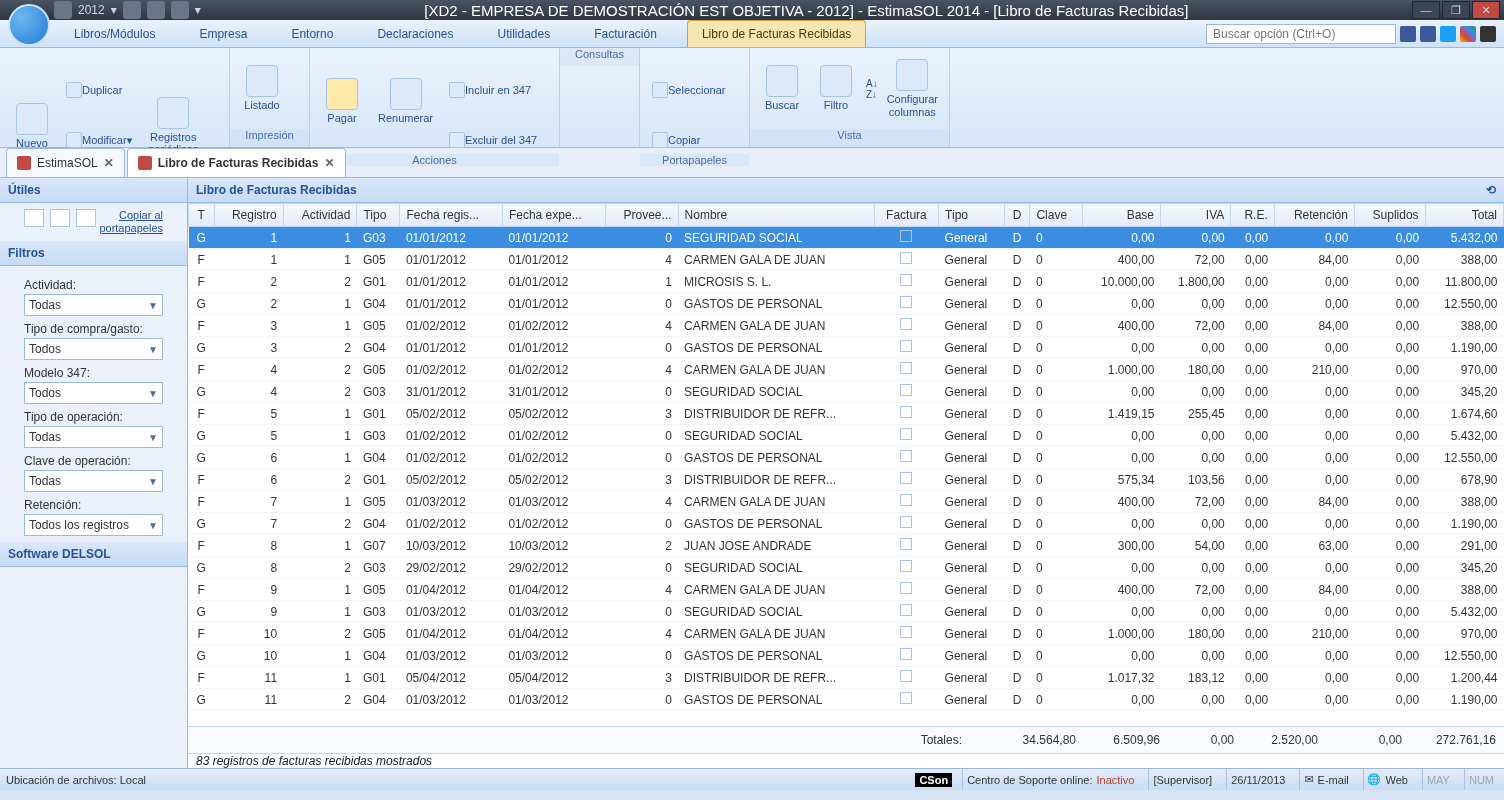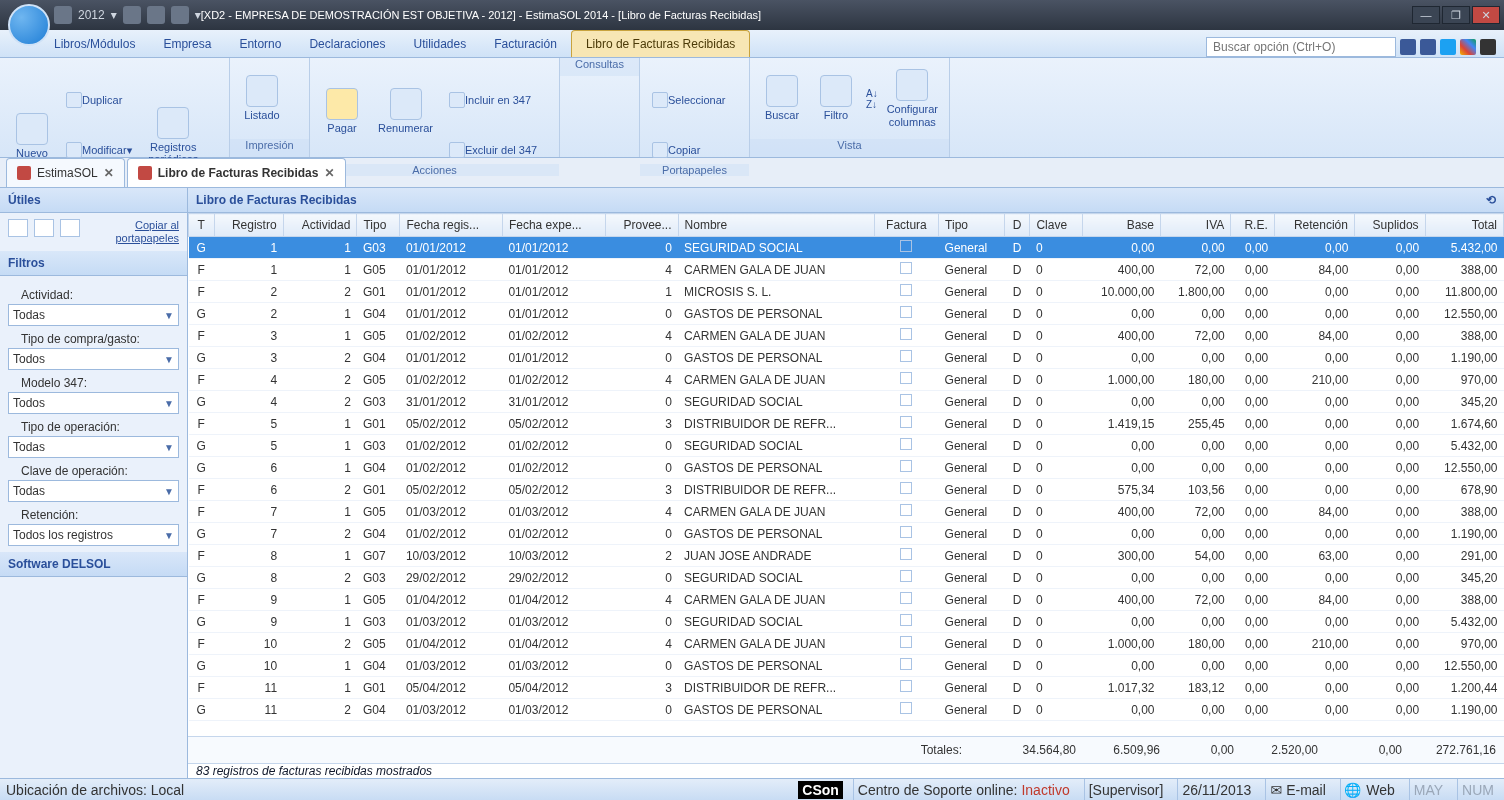--- a/index.html
+++ b/index.html
@@ -1,28 +1,28 @@
 <!DOCTYPE html>
 <html><head>
 <meta charset="utf-8">
 <style>
 * { box-sizing: border-box; margin: 0; padding: 0; font-family: "Segoe UI", Tahoma, sans-serif; }
 body { width: 1504px; height: 800px; overflow: hidden; background: #d6e4f4; font-size: 12px; color: #333; }
 
 
-.titlebar { height: 30px; background: linear-gradient(#4a5363,#2d3541); display: flex; align-items: center; color: #fff; padding: 0 4px; }
+.titlebar { height: 20px; background: linear-gradient(#4a5363,#2d3541); display: flex; align-items: center; color: #fff; padding: 0 4px; }
 .titlebar .qat { display:flex; align-items:center; gap:6px; }
 .titlebar .qat .ico { width:18px; height:18px; border-radius:3px; background:#6a7688; display:inline-block; }
-.titlebar .title { flex: 1; font-size: 11px; }
+.titlebar .title { flex: 1; text-align: center; font-size: 15px; }
 .titlebar .winbtns { display:flex; gap:2px; }
 .titlebar .winbtn { width:28px; height:18px; background:#3b4554; border:1px solid #1f2732; display:flex; align-items:center; justify-content:center; color:#cfd6e0; font-size:11px; cursor:pointer; }
 .titlebar .winbtn.close { background:#c24943; }
 
 
-.menutabs { height:28px; background: linear-gradient(#e8f1fb,#cfe2f7); border-bottom:1px solid #9cb9dd; display:flex; align-items:flex-end; padding-left:40px; gap:0; }
+.menutabs { height:28px; background: linear-gradient(#e8f1fb,#cfe2f7); border-bottom:1px solid #9cb9dd; display:flex; align-items:center; padding-left:60px; gap:16px; }
 .menutab { padding:6px 14px; color:#2a4f9a; cursor:pointer; border-top-left-radius:4px; border-top-right-radius:4px; }
 .menutab.active { background:#f7e6b4; border:1px solid #c8a33e; border-bottom:none; color:#4b3a08; }
 .menutabs .search { margin-left:auto; display:flex; align-items:center; gap:4px; padding-right:8px; }
 .menutabs .search input { width:190px; height:20px; border:1px solid #9cb9dd; padding:2px 6px; font-size:12px; color:#7f1d1d; background:#fff; }
 .menutabs .sico { width:16px; height:16px; background:#3b5998; border-radius:2px; }
 
 
 .ribbon { height:100px; background:linear-gradient(#eaf2fc,#d7e6f8); border-bottom:1px solid #9cb9dd; display:flex; }
 .rgroup { border-right:1px solid #b9cee8; display:flex; flex-direction:column; }
 .rgroup .body { flex:1; display:flex; align-items:center; padding:4px 8px; gap:6px; }
@@ -38,25 +38,25 @@
 .doctabs { height:30px; background:#e7eef8; border-bottom:1px solid #9cb9dd; display:flex; padding-left:6px; }
 .doctab { padding:5px 10px; display:flex; align-items:center; gap:6px; border:1px solid #9cb9dd; border-bottom:none; background:#f5f9fe; border-top-left-radius:4px; border-top-right-radius:4px; margin-right:2px; font-size:12px; cursor:pointer; }
 .doctab.active { background:#fff; font-weight:bold; }
 .doctab .dico { width:14px; height:14px; background:#c24943; border-radius:2px; }
 .doctab .x { color:#666; font-weight:bold; cursor:pointer; }
 
 
 .main { display:flex; height: calc(800px - 30px - 28px - 100px - 30px - 22px); }
 .sidebar { width:188px; background:#eaf1fb; border-right:1px solid #9cb9dd; display:flex; flex-direction:column; }
 .sb-head { background:linear-gradient(#d9e7f9,#c5dbf5); padding:5px 8px; font-weight:bold; color:#2a4f9a; border-bottom:1px solid #9cb9dd; }
-.sb-body { padding:6px 8px; }
+.sb-body { padding:6px 24px; }
 .sb-body .toolrow { display:flex; gap:6px; margin-bottom:4px; }
 .sb-body .toolrow .tico { width:20px; height:18px; border:1px solid #a9c3e4; background:#fff; cursor:pointer; }
 .sb-body .link { text-align:right; color:#2a4f9a; text-decoration:underline; font-size:11px; cursor:pointer; line-height:1.2; }
-.filterlabel { font-size:12px; margin:6px 13px 2px; color:#333; }
+.filterlabel { font-size:12px; margin:6px 0 2px; color:#333; }
 .combo { width:100%; height:22px; border:1px solid #9cb9dd; background:#fff; display:flex; align-items:center; justify-content:space-between; padding:0 4px; cursor:pointer; }
 .combo .arrow { color:#4a6ca8; font-size:10px; }
 
 
 .content { flex:1; display:flex; flex-direction:column; background:#fff; }
 .content-head { background:linear-gradient(#d9e7f9,#c5dbf5); padding:5px 8px; font-weight:bold; color:#2a4f9a; border-bottom:1px solid #9cb9dd; display:flex; justify-content:space-between; }
 .grid-wrap { flex:1; overflow:auto; }
 table.grid { width:100%; border-collapse:collapse; font-size:12px; }
 table.grid th { background:linear-gradient(#f4f8fd,#e0ebf8); border:1px solid #c5d6ec; padding:4px 6px; text-align:left; font-weight:normal; color:#333; position:sticky; top:0; white-space:nowrap; }
 table.grid th.r, table.grid td.r { text-align:right; }
@@ -64,21 +64,21 @@
 table.grid td { border-bottom:1px solid #eef3fa; padding:3px 6px; white-space:nowrap; }
 table.grid tr.sel td { background:#3a8de0; color:#fff; }
 .chk { display:inline-block; width:12px; height:12px; border:1px solid #a9c3e4; background:#fff; }
 .chk.on { background:#3a8de0; }
 .totals { border-top:1px solid #c5d6ec; padding:6px 8px; display:flex; font-size:12px; background:#f7fafe; }
 .totals .tlabel { margin-left:auto; margin-right:30px; color:#333; }
 .totals .tval { width:84px; text-align:right; }
 .recstatus { padding:0 8px; font-size:12px; color:#0f172a; border-top:1px solid #c5d6ec;font-style:italic; }
 
 
-.statusbar { height:22px; background:linear-gradient(#e3edf9,#c8dcf4); border-top:1px solid #9cb9dd; display:flex; align-items:center; font-size:14px; padding:0 6px; gap:10px; }
+.statusbar { height:22px; background:linear-gradient(#e3edf9,#c8dcf4); border-top:1px solid #9cb9dd; display:flex; align-items:center; font-size:11px; padding:0 6px; gap:10px; }
 .statusbar .spacer { flex:1; }
 .statusbar .seg { display:flex; align-items:center; gap:4px; padding:0 4px; border-left:1px solid #a9c3e4; height:100%; }
 .statusbar .cs { background:#000; color:#fff; font-weight:bold; padding:1px 4px; }
 .statusbar .inactive { color:#c0392b; }
 .statusbar .dim { color:#9aa7b8; }
 
 .logo { width:42px; height:42px; position:absolute; top:4px; left:8px; border-radius:50%; background:radial-gradient(circle at 30% 30%, #6fb6f0, #1f7ed6); border:2px solid #cfe2f7; z-index:10; }
 </style>
 </head>
 <body>

